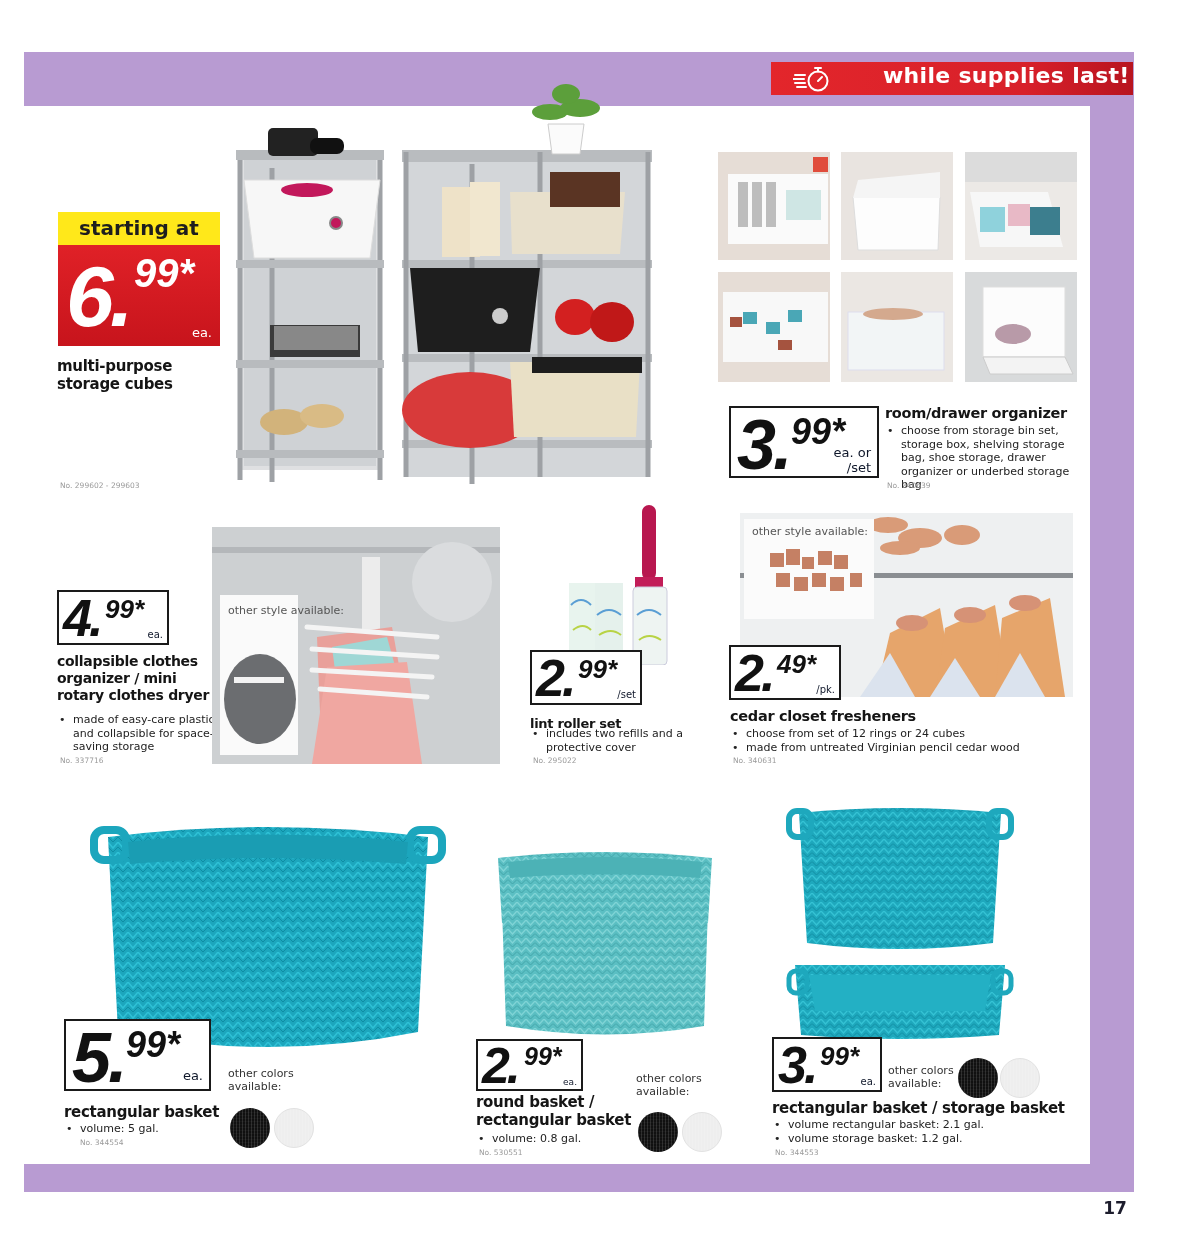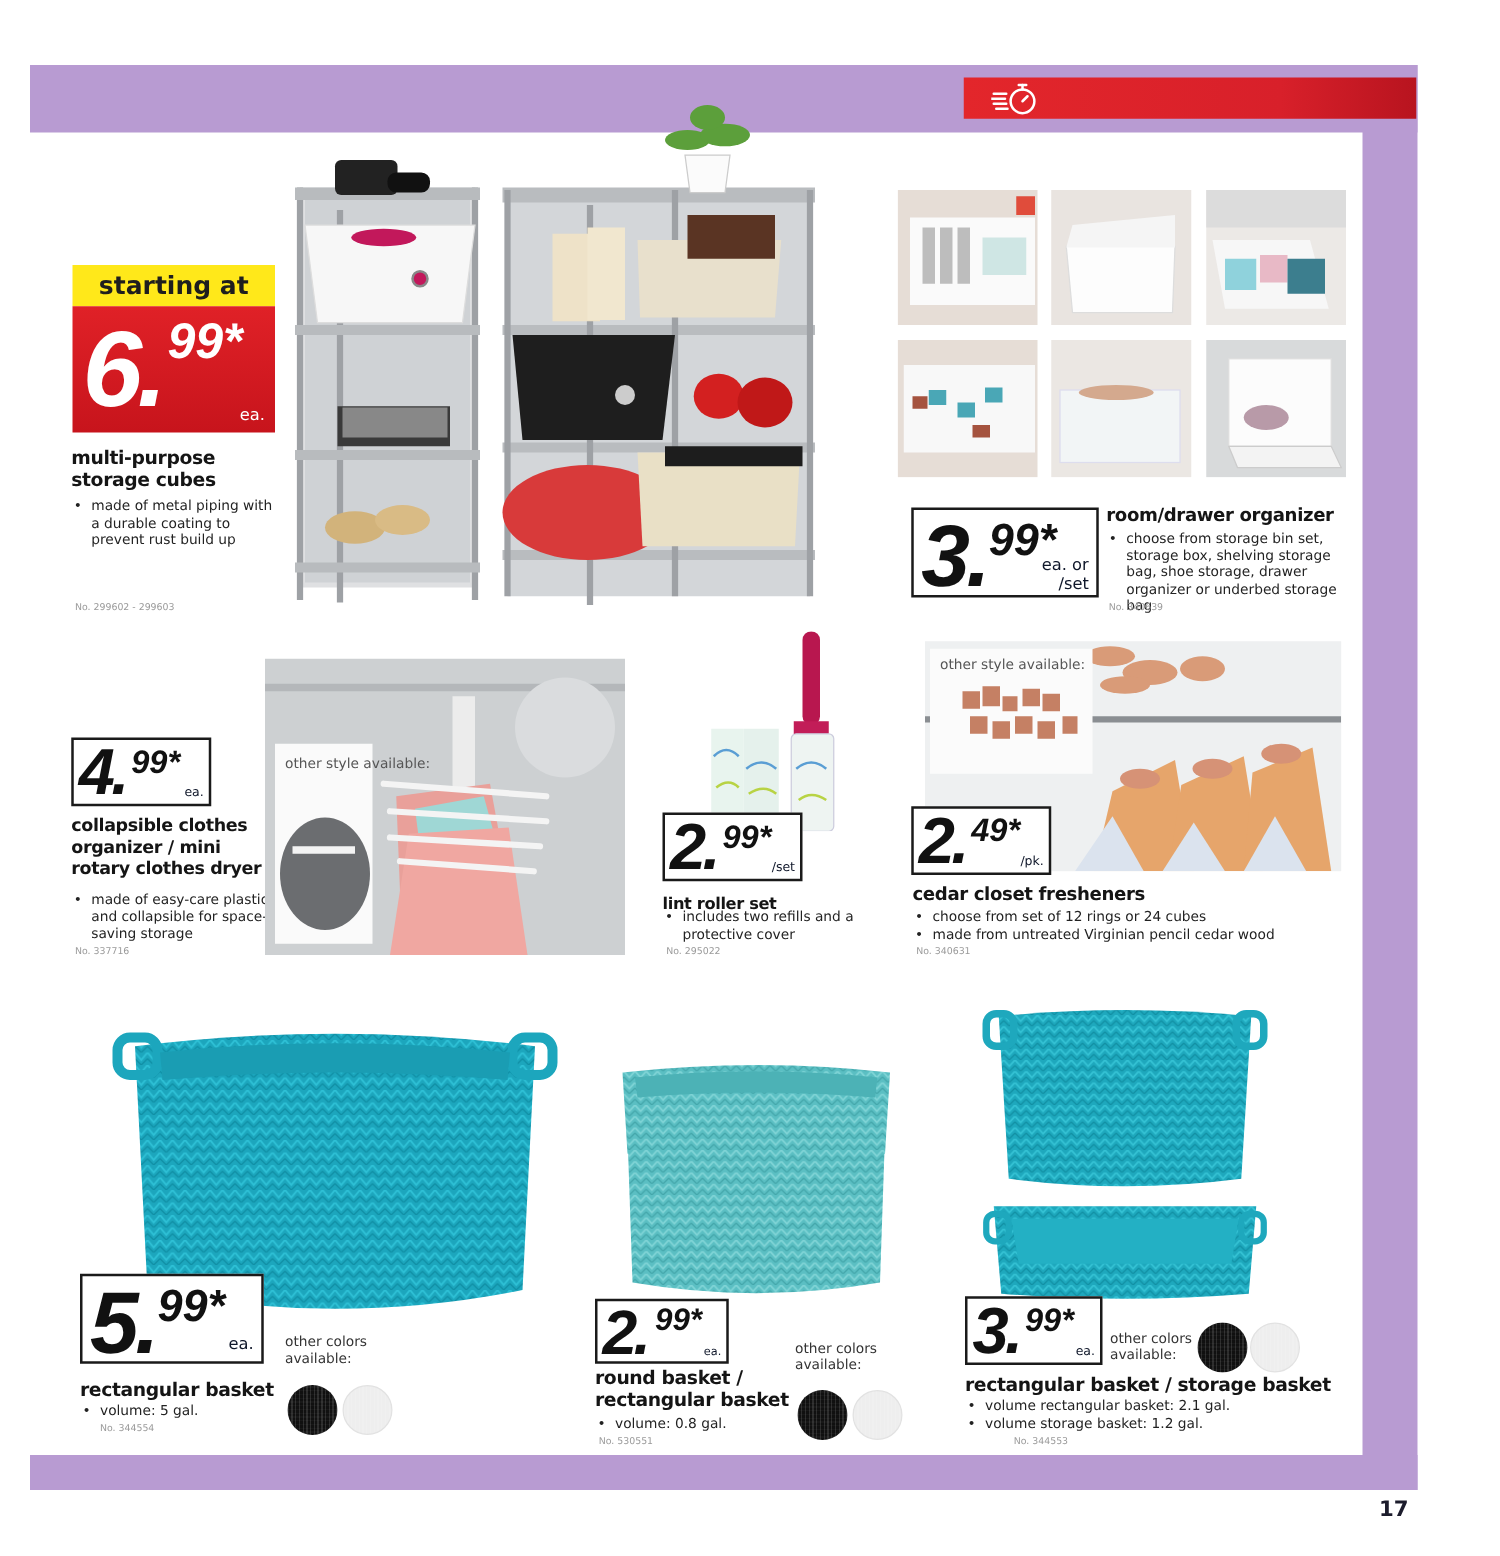--- a/index.html
+++ b/index.html
@@ -62,38 +62,38 @@
       <line x1="2" y1="10" x2="12" y2="10"></line>
         <line x1="0" y1="14" x2="11" y2="14"></line>
         <line x1="2" y1="18" x2="12" y2="18"></line>
         <line x1="4" y1="22" x2="13" y2="22"></line>
       <circle cx="25" cy="16" r="9.5"></circle>
         <line x1="25" y1="16" x2="29" y2="12"></line>
       <line x1="22" y1="3" x2="28" y2="3"></line>
         <line x1="25" y1="3" x2="25" y2="6.5"></line>
     </g>
   </svg>
+  <span class="text">while supplies last!</span>
 </div>
 
 <div class="start-badge">
   <div class="yellow">
       <span>starting at</span>
     </div>
   <div class="red">
     <span class="big">6.</span>
     <span class="cents">99*</span>
     <span class="unit">ea.</span>
   </div>
 </div>
 <div class="title" style="left:57px; top:357px; font-size:15px;">
   <div>multi-purpose</div>
     <div>storage cubes</div>
 </div>
 <ul class="bullets" style="left:57px; top:398px; width:170px;">
-  <li>made of metal piping with a durable coating to prevent rust build up</li>
 </ul>
 <div class="itemno" style="left:60px; top:481px;">No. 299602 - 299603</div>
 
 <div class="img" style="left:232px; top:120px; width:155px; height:365px;">
   <svg width="155" height="365" viewBox="0 0 155 365">
     <rect x="8" y="30" width="140" height="320" fill="#dfe0e2"></rect>
     <rect x="12" y="34" width="132" height="312" fill="#cfd2d5"></rect>
     <g stroke="#9ea1a5" stroke-width="5">
         <line x1="8" y1="30" x2="8" y2="360"></line>
         <line x1="148" y1="30" x2="148" y2="360"></line>
@@ -416,13 +416,13 @@
   <span class="unit" style="right:4px; bottom:3px; font-size:10px;">ea.</span>
 </div>
 <div class="note" style="left:888px; top:1065px; width:80px;">other colors available:</div>
 <div class="swatch dark" style="left:958px; top:1058px;"></div>
 <div class="swatch light" style="left:1000px; top:1058px;"></div>
 <div class="title" style="left:772px; top:1099px; font-size:15px;">rectangular basket / storage basket</div>
 <ul class="bullets" style="left:772px; top:1118px; width:300px;">
   <li>volume rectangular basket: 2.1 gal.</li>
   <li>volume storage basket: 1.2 gal.</li>
 </ul>
-<div class="itemno" style="left:775px; top:1148px;margin-left:36px;">No. 344553</div>
+<div class="itemno" style="left:775px; top:1148px;">No. 344553</div>
 
 </body></html>

